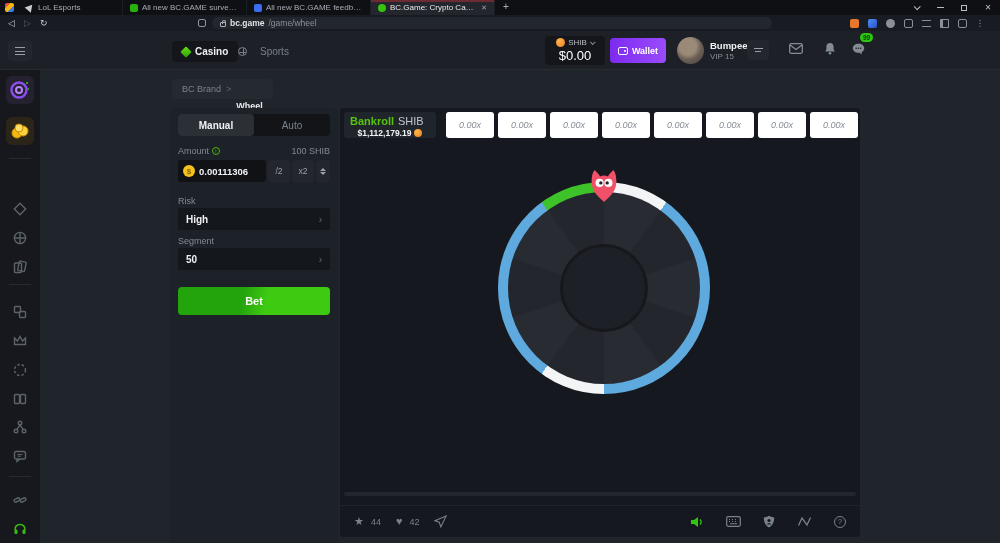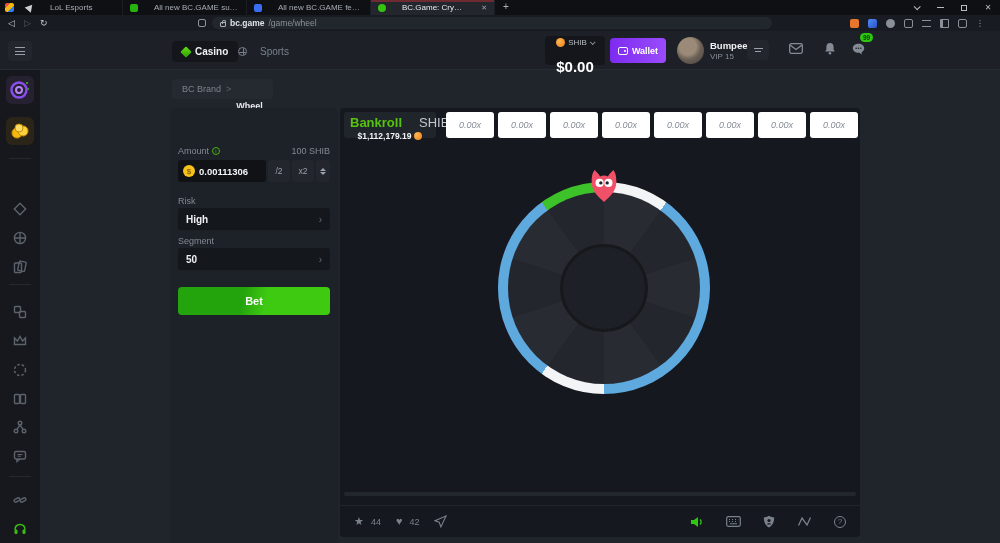--- a/index.html
+++ b/index.html
@@ -4,21 +4,21 @@
 <style>
   * { margin:0; padding:0; box-sizing:border-box; }
   html,body { background:#0e1014; }
   body { font-family:"Liberation Sans", sans-serif; }
   #app { position:relative; width:1000px; height:543px; background:#20242b; overflow:hidden; }
 
   
   #tabstrip { position:absolute; top:0; left:0; right:0; height:15px; background:#0e1014; display:flex; align-items:stretch; }
   .corner-ico { width:9px; height:9px; border-radius:2px; margin:3px 5px 0 5px;
     background:linear-gradient(135deg,#e8543f 0 33%,#f5b90e 33% 66%,#3a7bf0 66%); }
-  .tab { display:flex; align-items:center; gap:16px; padding:0 7px; font-size:8px; color:#a7adb5;
+  .tab { display:flex; align-items:center; gap:4px; padding:0 7px; font-size:8px; color:#a7adb5;
     max-width:124px; min-width:104px; border-right:1px solid #1b1e24; position:relative; cursor:default; }
   .tab .ttl { white-space:nowrap; overflow:hidden; text-overflow:ellipsis; flex:1; }
   .tab.active { background:#23262d; color:#e8eaee; }
   .tab.active::before { content:""; position:absolute; top:0; left:0; right:0; height:2px; background:#6d2b31; }
   .fav { width:8px; height:8px; border-radius:2px; flex:none; }
   .fav.plane { background:transparent; border-radius:0; width:0; height:0;
     border-left:4px solid transparent; border-right:4px solid transparent; border-bottom:7px solid #c9ced4; transform:rotate(40deg); }
   .fav.green { background:#27b30e; }
   .fav.blue { background:#3a6df0; }
   .fav.bc { background:#35c40e; border-radius:50%; }
@@ -65,21 +65,21 @@
   .sports-item span { font-size:10px; color:#78808a; }
   .ball { width:9px; height:9px; border:1px solid #78808a; border-radius:50%; position:relative; overflow:hidden; }
   .ball::before { content:""; position:absolute; left:4px; top:-1px; bottom:-1px; width:1px; background:#78808a; }
   .ball::after { content:""; position:absolute; top:4px; left:-1px; right:-1px; height:1px; background:#78808a; }
 
   .cur-chip { position:absolute; left:545px; top:5px; width:60px; height:29px; background:#14161b; border-radius:4px; padding:2px 5px; }
   .cur-row { display:flex; align-items:center; gap:3px; justify-content:center; }
   .coin-shib { width:9px; height:9px; border-radius:50%; background:radial-gradient(circle at 35% 35%, #ffb54d, #e87f1e); flex:none; }
   .cur-code { font-size:8px; color:#b9bec5; }
   .chev8 { width:4px; height:4px; border-right:1px solid #8a9097; border-bottom:1px solid #8a9097; transform:rotate(45deg) translateY(-1px); }
-  .cur-usd { font-size:15px; font-weight:bold; color:#fff; text-align:center; margin-top:11px; }
+  .cur-usd { font-size:13px; font-weight:normal; color:#fff; text-align:center; margin-top:1px; }
 
   .wallet-btn { position:absolute; left:610px; top:7px; width:56px; height:25px; border-radius:4px;
     background:linear-gradient(90deg,#7d2bf0,#9a4cfc); display:flex; align-items:center; justify-content:center; gap:4px; }
   .wallet-ico { width:10px; height:8px; border:1px solid #fff; border-radius:2px; position:relative; }
   .wallet-ico::after { content:""; position:absolute; right:1px; top:2px; width:2px; height:2px; background:#fff; border-radius:50%; }
   .wallet-btn span { font-size:9px; font-weight:bold; color:#fff; }
 
   .avatar { position:absolute; left:677px; top:6px; width:27px; height:27px; border-radius:50%;
     background:radial-gradient(circle at 40% 35%, #9b8a77 0 35%, #6b6056 55%, #473f39); }
   .uname { position:absolute; left:710px; top:9px; font-size:9.5px; font-weight:bold; color:#eef0f2; }
@@ -128,21 +128,21 @@
   .fselect { position:absolute; left:8px; width:152px; height:22px; background:#14171c; border-radius:3px;
     display:flex; align-items:center; padding:0 8px; font-size:10px; font-weight:bold; color:#eef0f3; }
   .fselect .chevr { margin-left:auto; color:#666d76; font-weight:normal; font-size:10px; }
   .bet-btn { position:absolute; left:8px; top:179px; width:152px; height:28px; border-radius:4px;
     background:linear-gradient(100deg,#23a30c 42%,#3fca12 58%); display:flex; align-items:center; justify-content:center;
     font-size:11px; font-weight:bold; color:#fff; cursor:pointer; }
 
   
   #game { position:absolute; left:340px; top:108px; width:520px; height:429px; background:#15181e; border-radius:4px; }
   .bank-chip { position:absolute; left:4px; top:4px; width:92px; height:26px; background:#20242b; border-radius:3px; padding:3px 6px 0; }
-  .bank-l1 { font-size:13px; display:flex; gap:17px; justify-content:flex-start; }
+  .bank-l1 { font-size:11px; display:flex; gap:4px; justify-content:flex-start; }
   .bank-l1 .g { color:#56c30e; font-weight:bold; } .bank-l1 .c { color:#c3c8cf; }
   .bank-l2 { font-size:8.5px; font-weight:bold; color:#f2f4f6; display:flex; align-items:center; gap:3px; justify-content:center; margin-top:1px; }
   .bank-l2 .coin-shib { width:8px; height:8px; }
   .mults { position:absolute; left:106px; right:2px; top:4px; height:26px; display:flex; gap:4px; }
   .mult { flex:1; background:#ffffff; border-radius:3px; display:flex; align-items:center; justify-content:center;
     font-size:9px; color:#878d96;font-style:italic; }
 
   
   #wheel { position:absolute; left:158px; top:74px; width:212px; height:212px; }
   .ring { position:absolute; inset:0; border-radius:50%; }
@@ -374,20 +374,24 @@
     </div>
   </div>
 
   <div class="crumb">
     <span class="b">BC Brand</span>
     <span class="s">&gt;</span>
     <span class="w">Wheel</span>
   </div>
 
   <div id="panel">
+    <div class="mode-bar">
+      <div class="mode active">Manual</div>
+      <div class="mode">Auto</div>
+    </div>
     <div class="amt-row">
       <span>Amount</span>
       <i class="info-i">i</i>
       <span class="amt-max">100 SHIB</span>
     </div>
     <div class="input-row">
       <div class="amt-input">
         <span class="coin-usd">$</span>
         <span class="amt-val">0.00111306</span>
       </div>

